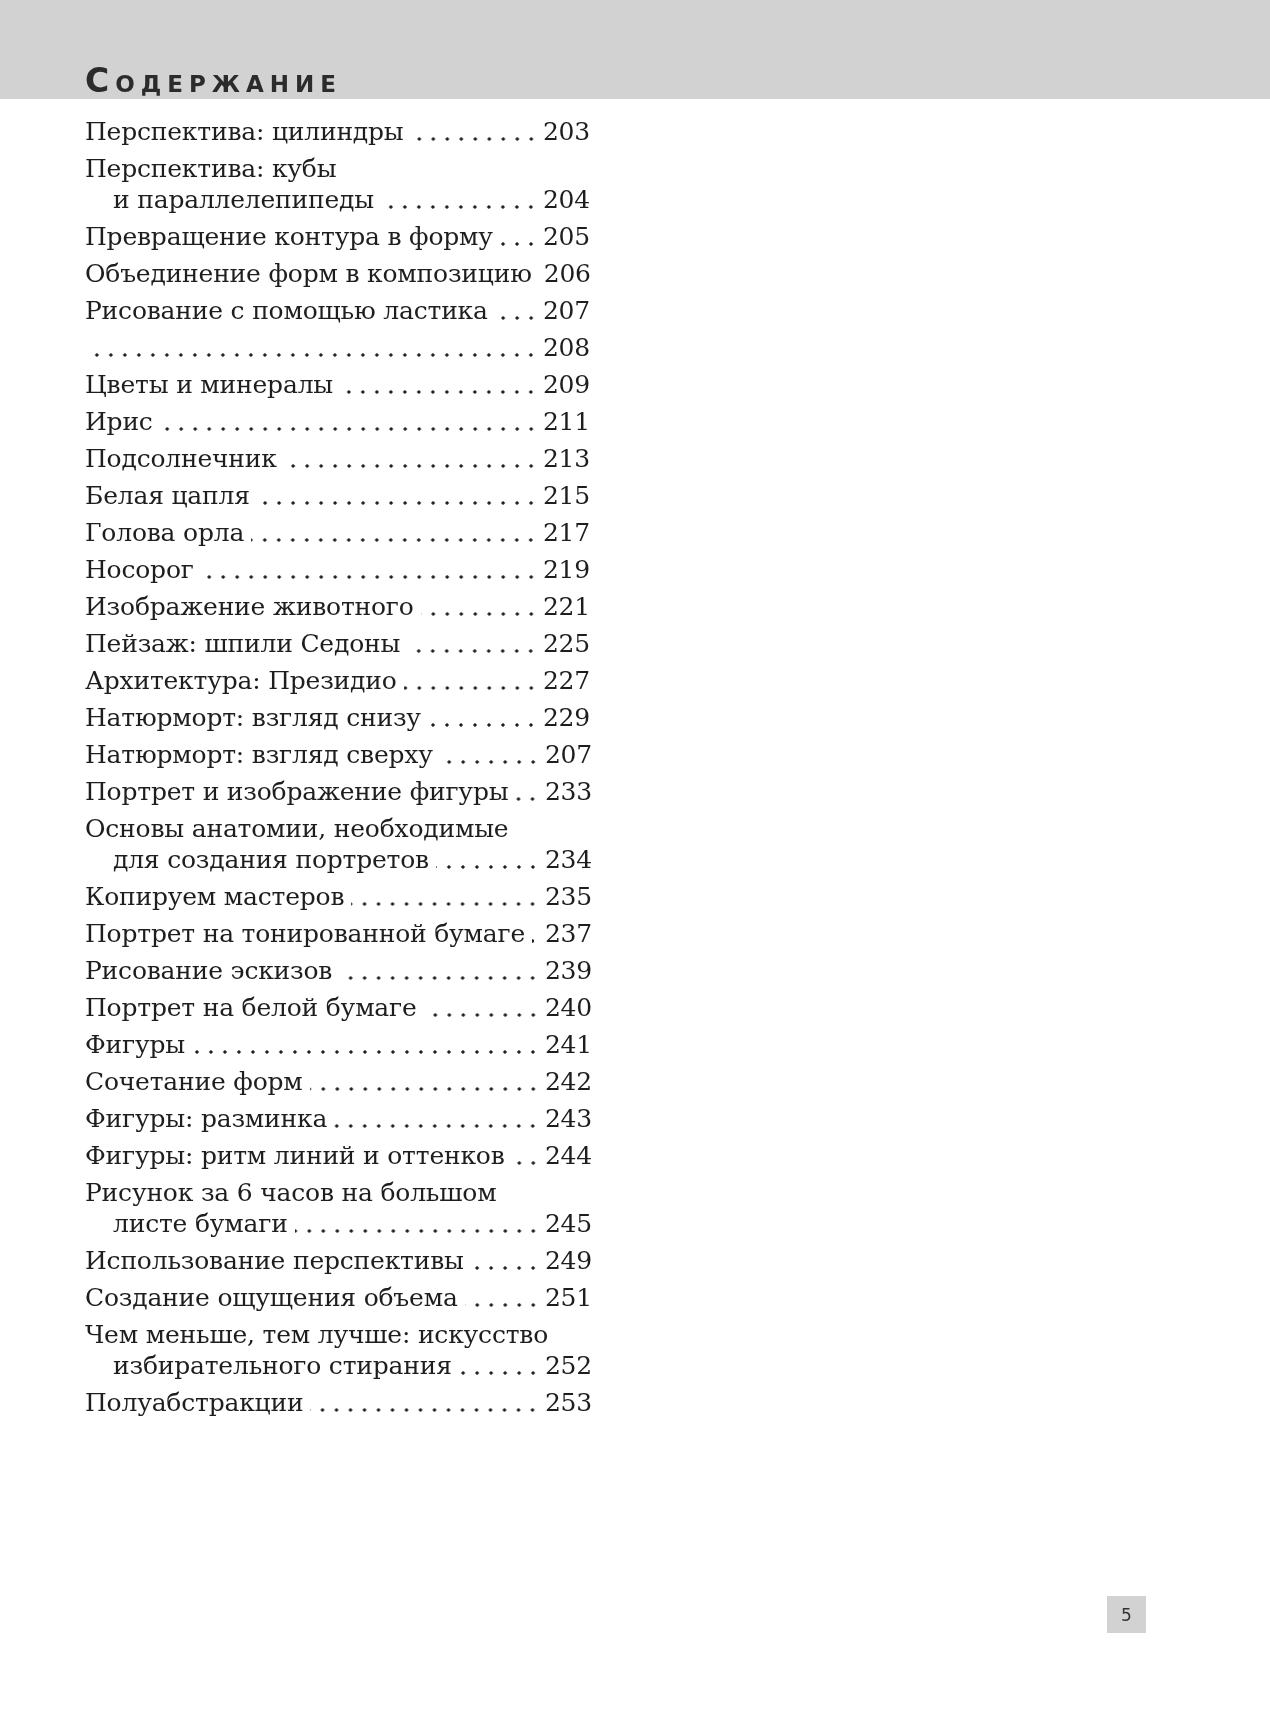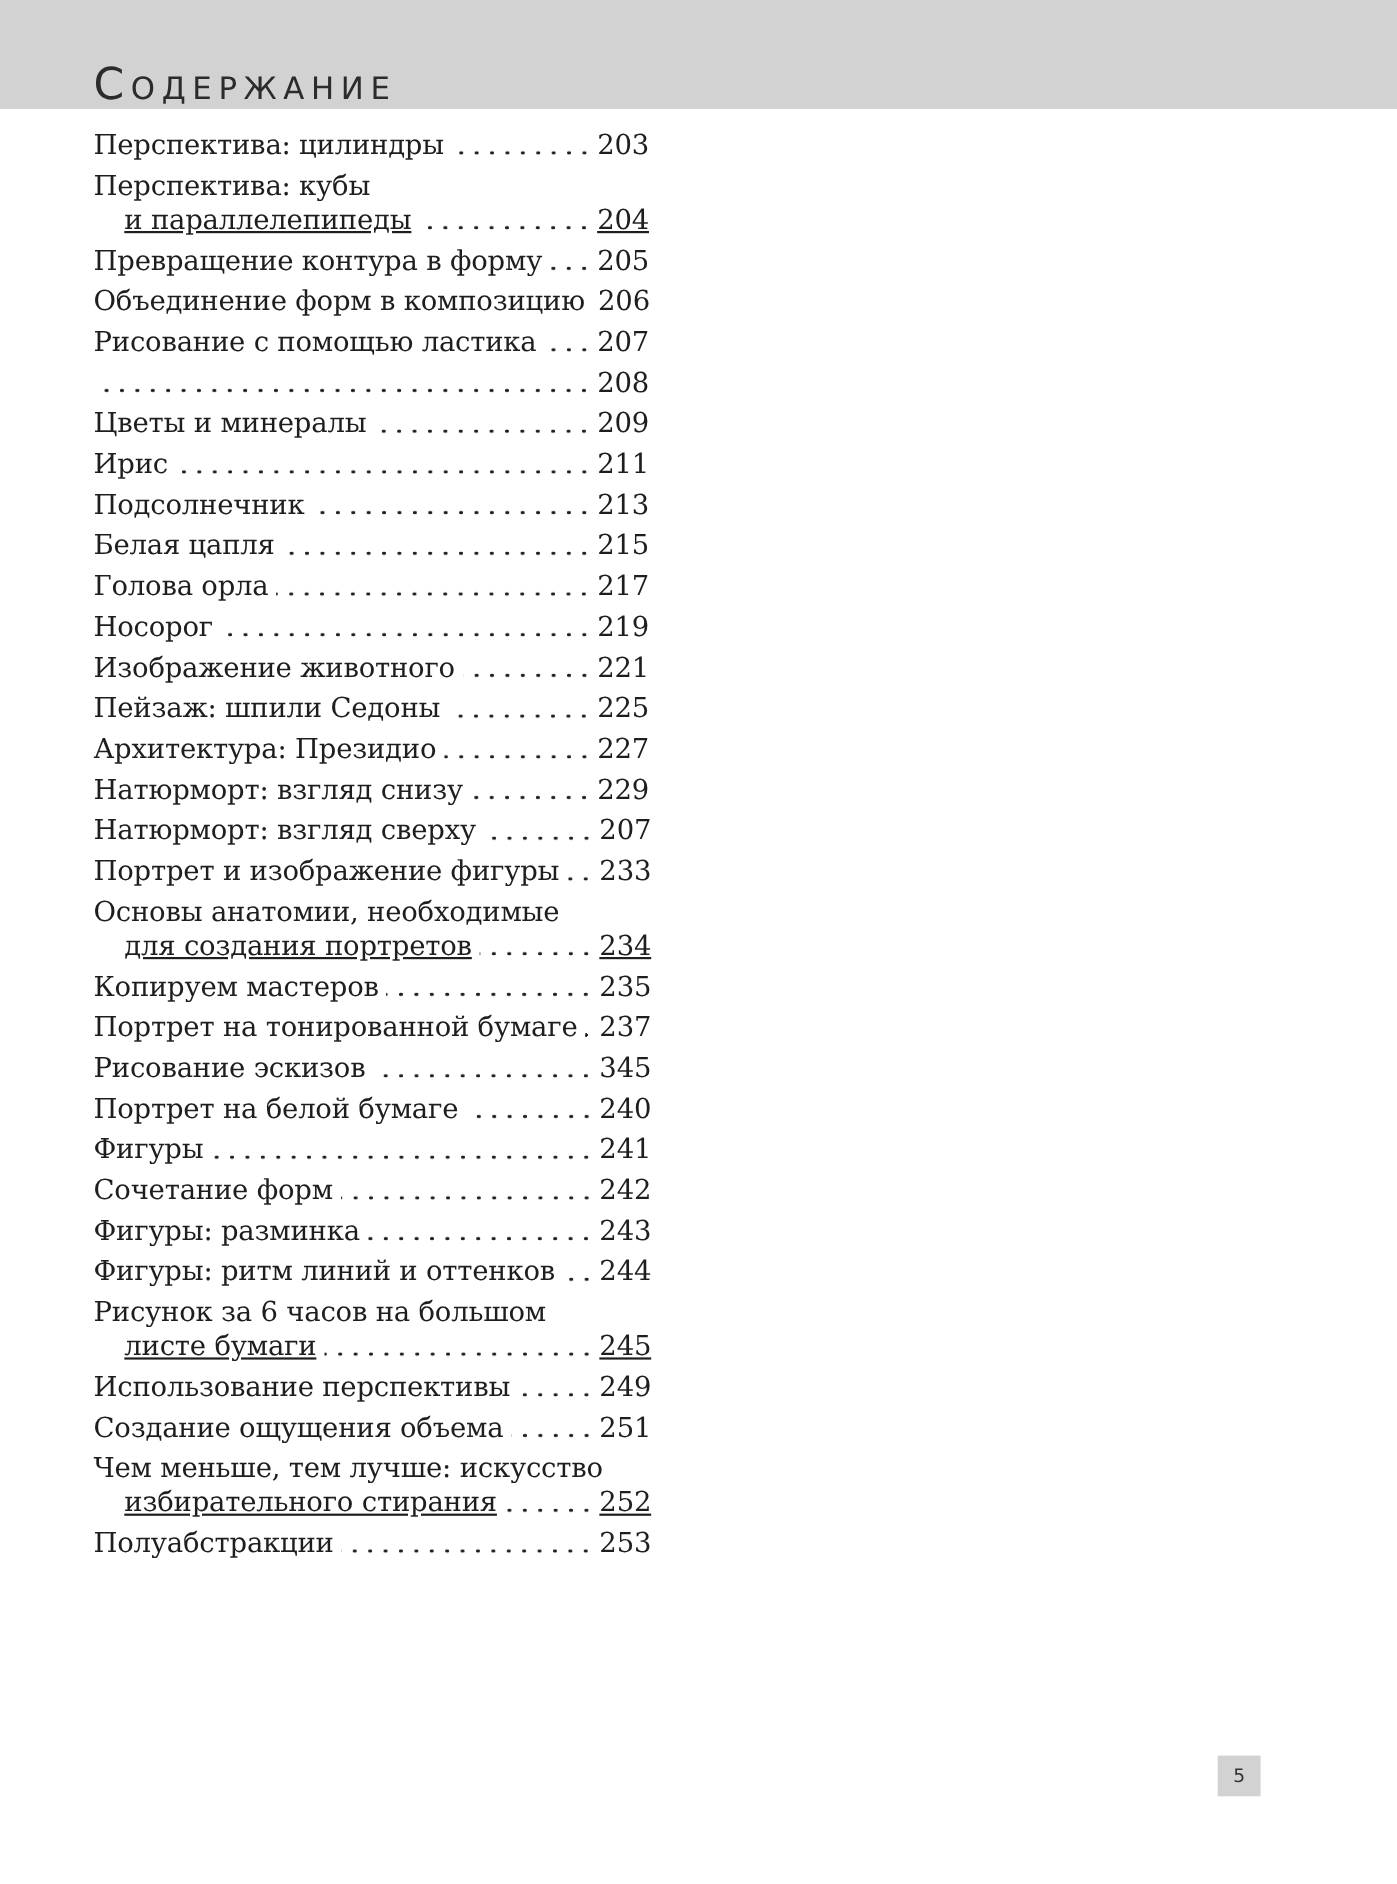--- a/index.html
+++ b/index.html
@@ -19,22 +19,22 @@
   }
   
   .band{
     position:absolute;left:0;top:0;width:1270px;height:99px;
     background:var(--band);
     display:flex;align-items:flex-end;
     padding:0 0 2px 85px;
   }
   .title{
     font-family:"DejaVu Sans", sans-serif;
-    font-weight:400;
-    font-size:40px;
+    font-weight:700;
+    font-size:33px;
     line-height:1;
     font-variant:small-caps;
     letter-spacing:6px;
     color:var(--title);
   }
   
   .columns{
     position:absolute;left:0;top:99px;width:1270px;
     display:flex;
     padding:17px 0 0 85px;
@@ -43,21 +43,21 @@
   .col{flex:0 0 auto;}
   .col-left{width:505px;margin-right:43px;}
   .col-right{width:507px;}
   .entry{margin-bottom:6px;}
   .line{
     font-size:25px;
     line-height:31px;
     letter-spacing:-0.2px;
     white-space:nowrap;
   }
-  .line.indent{padding-left:28px;text-decoration:underline;}
+  .line.indent{padding-left:28px;}
   .row{display:flex;align-items:baseline;}
   .row .t{flex:0 0 auto;white-space:nowrap;}
   .row .dots{
     flex:1 1 auto;min-width:12px;align-self:stretch;
     position:relative;
   }
   .row .dots::after{
     content:"";
     position:absolute;left:7px;right:5px;bottom:6px;height:4px;
     background-image:radial-gradient(circle, var(--text) 1.5px, rgba(0,0,0,0) 1.7px);
@@ -231,21 +231,21 @@
         <div class="line row">
           <span class="t">Портрет на тонированной бумаге</span>
           <span class="dots"></span>
           <span class="page">237</span>
         </div>
       </div>
       <div class="entry">
         <div class="line row">
           <span class="t">Рисование эскизов</span>
           <span class="dots"></span>
-          <span class="page">345</span>
+          <span class="page">239</span>
         </div>
       </div>
       <div class="entry">
         <div class="line row">
           <span class="t">Портрет на белой бумаге</span>
           <span class="dots"></span>
           <span class="page">240</span>
         </div>
       </div>
       <div class="entry">

